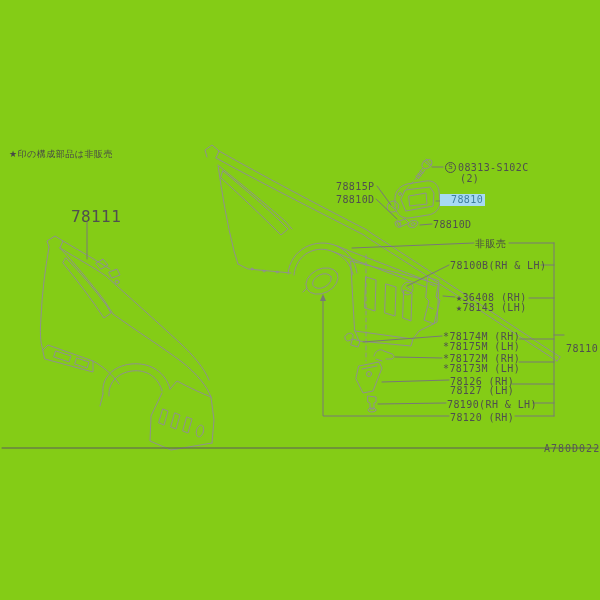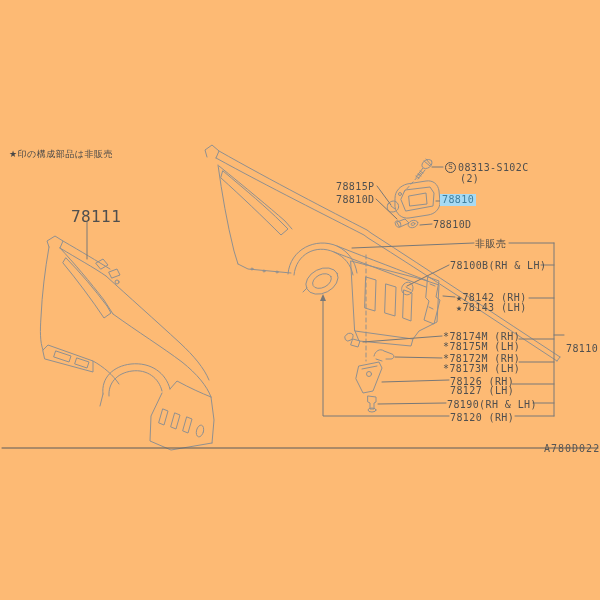--- a/index.html
+++ b/index.html
@@ -1,26 +1,26 @@
 <!DOCTYPE html>
 <html><head>
 <meta charset="utf-8">
 <style>
   html,body{margin:0;padding:0;background:#ffffff;}
-  .stage{position:relative;width:600px;height:600px;background:#fdba74;overflow:hidden;
+  .stage{position:relative;width:600px;height:600px;background:#84cc16;overflow:hidden;
          font-family:"DejaVu Sans Mono","DejaVu Sans",monospace;color:#4f4f4f;}
   .lineart{position:absolute;left:0;top:0;}
   .lbl{position:absolute;font:10px/1.1 "DejaVu Sans Mono","DejaVu Sans",monospace;
        letter-spacing:.4px;white-space:nowrap;color:#4f4f4f;}
   .lbl.big{font-size:16px;}
   .jp{position:absolute;font-family:"DejaVu Sans","Liberation Sans",sans-serif;
       white-space:nowrap;color:#474747;letter-spacing:.5px;}
   .jp.l1{font-size:9px;}
   .jp.l2{font-size:10.5px;}
-  .hl{background:#a7daf3;color:#40809f;padding:0 2px 1px 2px;}
+  .hl{background:#a7daf3;color:#40809f;padding:0 2px 1px 11px;}
   .fastener{position:absolute;display:flex;align-items:center;gap:2px;}
   .circle-s{display:inline-block;width:9px;height:9px;border:1px solid #4f4f4f;border-radius:50%;
             font:7px/9px "DejaVu Sans","Liberation Sans",sans-serif;text-align:center;color:#4f4f4f;}
   .code{position:absolute;font:10px/1 "DejaVu Sans Mono",monospace;letter-spacing:1px;color:#555;}
   svg *{vector-effect:non-scaling-stroke;}
 </style>
 </head>
 <body>
 
 <div class="stage">
@@ -153,21 +153,21 @@
   </span>
   <span class="lbl" style="left:460px;top:173px">(2)</span>
 
   <span class="lbl hl" style="left:440px;top:194px">78810</span>
   <span class="lbl" style="left:433px;top:219px">78810D</span>
 
   <span class="jp l2" style="left:475px;top:237px;font-size:10px">非販売</span>
 
   <span class="lbl" style="left:450px;top:260px">78100B(RH &amp; LH)</span>
 
-  <span class="lbl" style="left:456px;top:292px">★78142 (RH)</span>
+  <span class="lbl" style="left:456px;top:292px">★36408 (RH)</span>
   <span class="lbl" style="left:456px;top:302px">★78143 (LH)</span>
 
   <span class="lbl" style="left:443px;top:331px">*78174M (RH)</span>
   <span class="lbl" style="left:443px;top:341px">*78175M (LH)</span>
   <span class="lbl" style="left:443px;top:353px">*78172M (RH)</span>
   <span class="lbl" style="left:443px;top:363px">*78173M (LH)</span>
 
   <span class="lbl" style="left:450px;top:376px">78126 (RH)</span>
   <span class="lbl" style="left:450px;top:385px">78127 (LH)</span>
 

